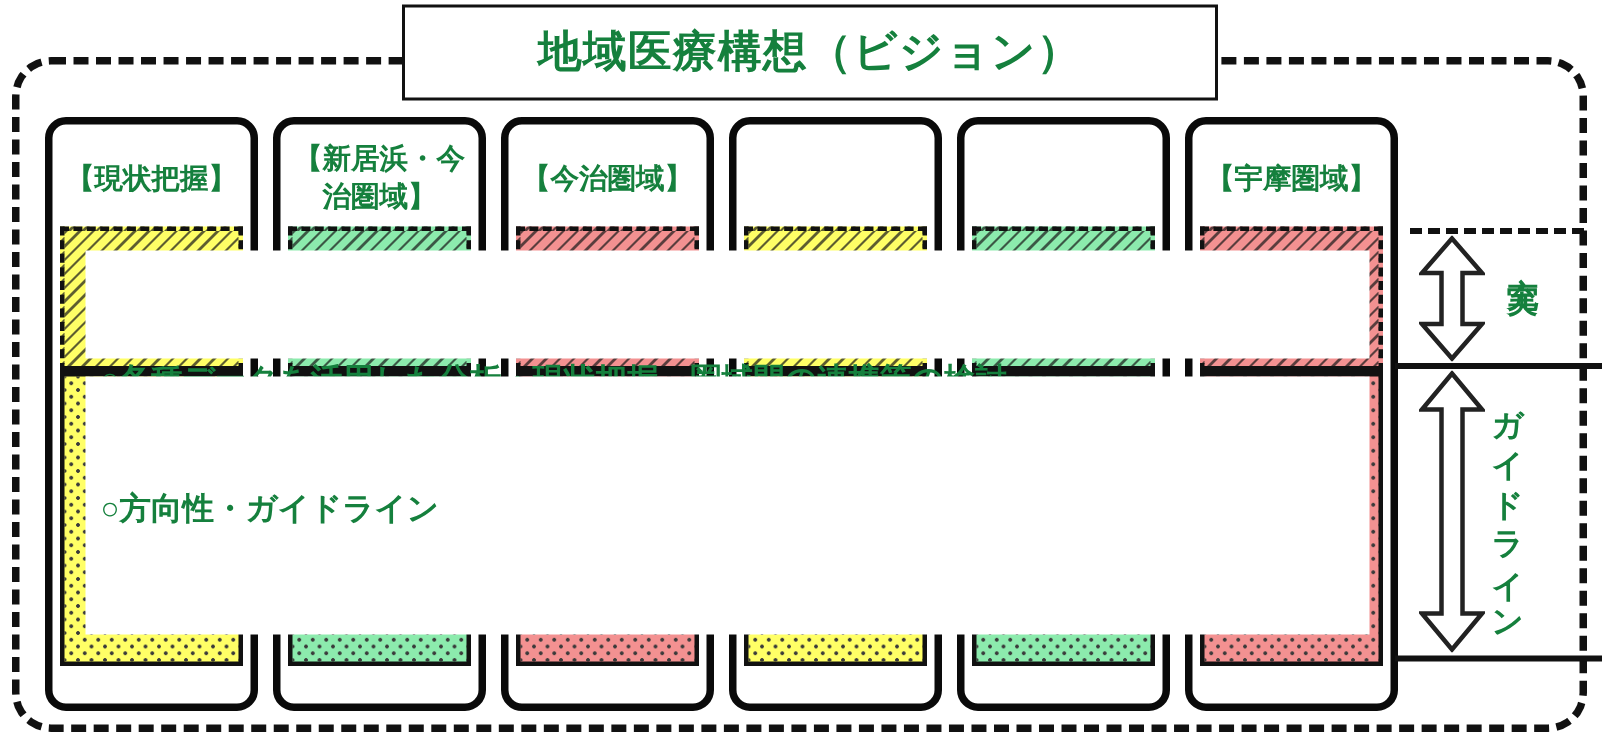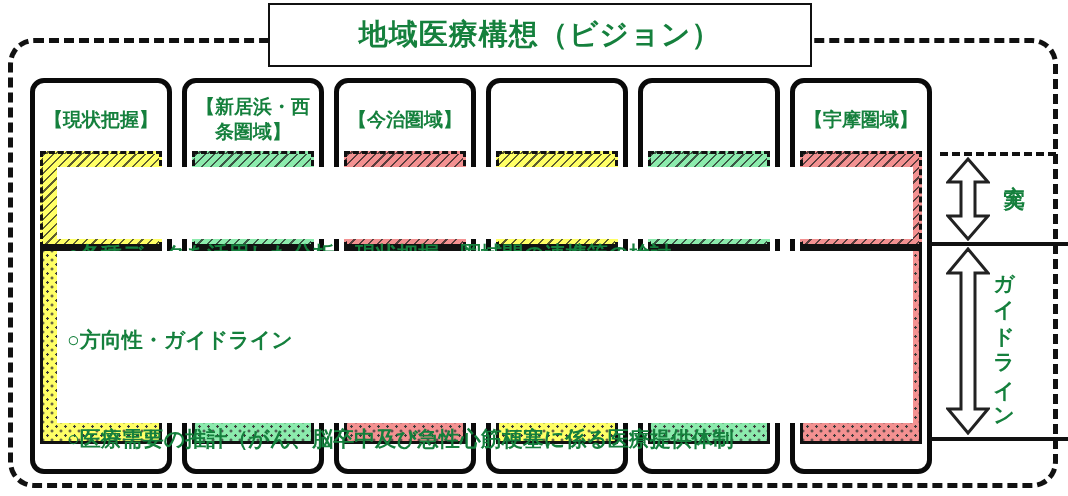--- a/index.html
+++ b/index.html
@@ -72,21 +72,21 @@
   <div class="outer-border"></div>
 
   <div class="title-box">地域医療構想（ビジョン）</div>
 
   <div class="column col-1">
     <div class="col-label">【現状把握】</div>
     <div class="band band-hatch" style="background-color: rgb(255, 255, 102);"></div>
     <div class="band band-dots" style="background-color: rgb(255, 255, 102);"></div>
   </div>
   <div class="column col-2">
-    <div class="col-label">【新居浜・西条圏域】</div>
+    <div class="col-label">【新居浜・今治圏域】</div>
     <div class="band band-hatch" style="background-color: rgb(140, 235, 173);"></div>
     <div class="band band-dots" style="background-color: rgb(140, 235, 173);"></div>
   </div>
   <div class="column col-3">
     <div class="col-label">【今治圏域】</div>
     <div class="band band-hatch" style="background-color: rgb(243, 145, 145);"></div>
     <div class="band band-dots" style="background-color: rgb(243, 145, 145);"></div>
   </div>
   <div class="column col-4">
     <div class="band band-hatch" style="background-color: rgb(255, 255, 102);"></div>
@@ -102,21 +102,20 @@
     <div class="band band-dots" style="background-color: rgb(243, 145, 145);"></div>
   </div>
 
   <div class="white-box white-box-1">
     <div>○各種データを活用した分析・現状把握、圏域間の連携策の検討</div>
     <div>○圏域ごとに医療計画の見直し（５疾病・５事業及び在宅医療）　 など</div>
   </div>
 
   <div class="white-box white-box-2">
     <div>○方向性・ガイドライン</div>
-    <div>○医療需要の推計（がん、脳卒中及び急性心筋梗塞に係る医療提供体制</div>
     
     
     
   </div>
 
   <div class="hline-dashed line-top"></div>
   <div class="hline line-mid"></div>
   <div class="hline line-bottom"></div>
 
   <svg class="arrow arrow-top" width="44" height="84" viewBox="0 0 44 84">

